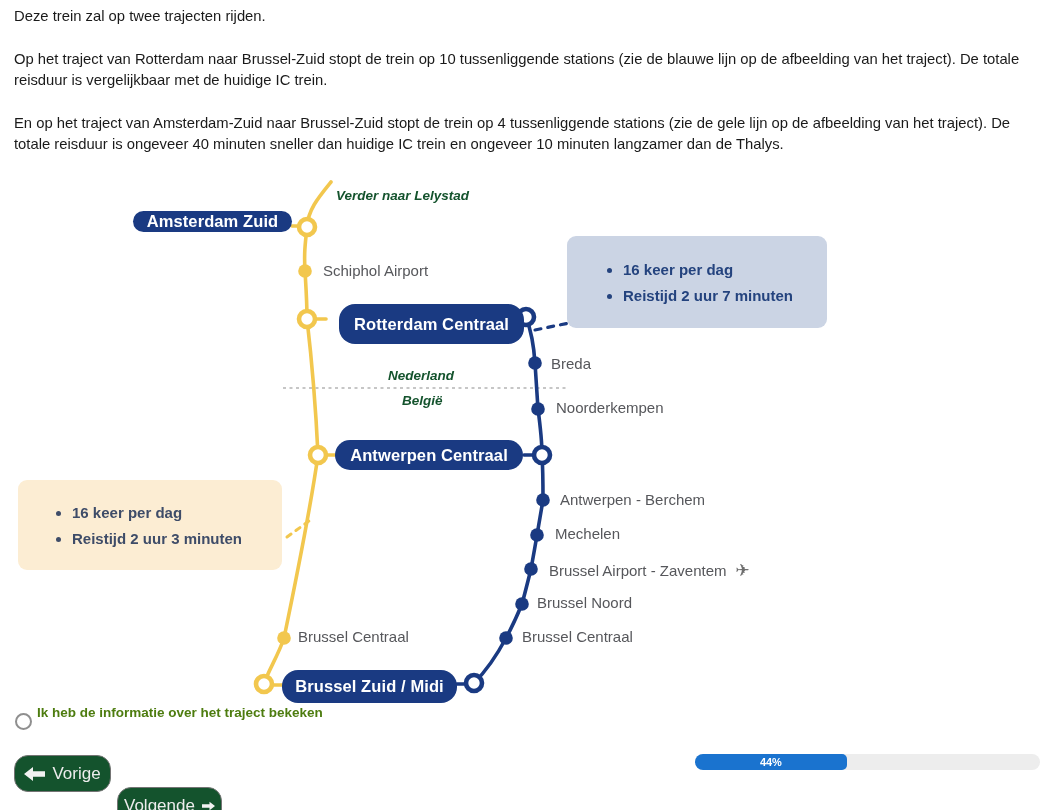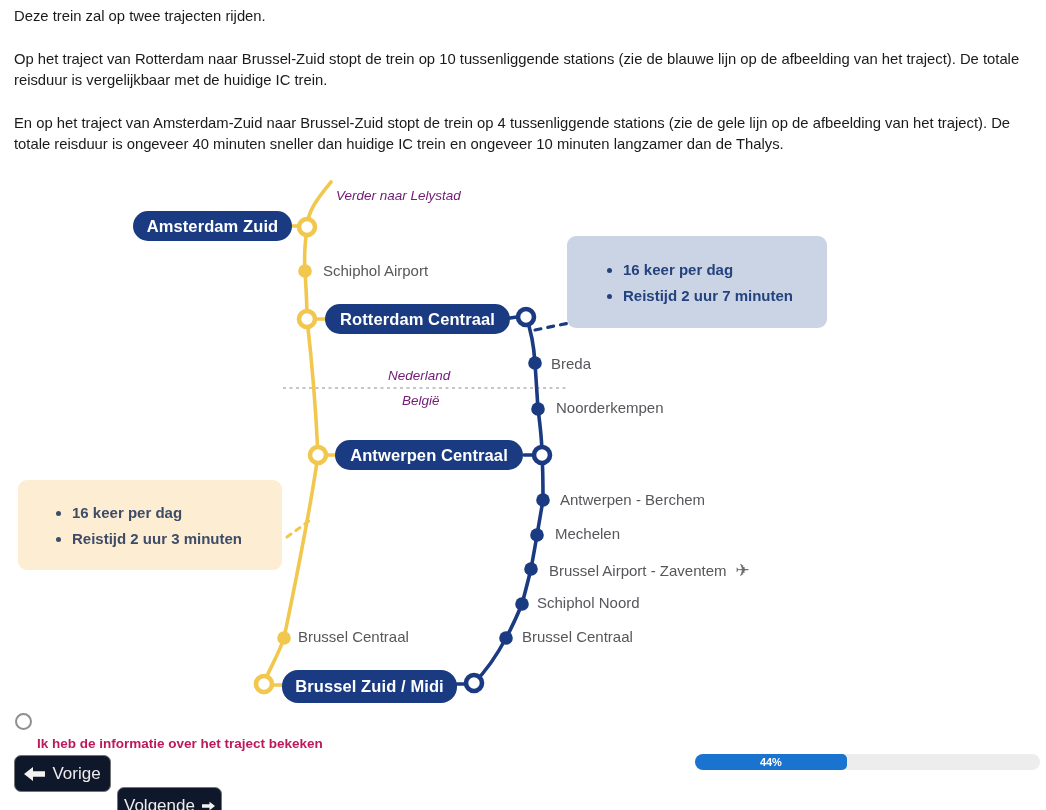--- a/index.html
+++ b/index.html
@@ -10,63 +10,63 @@
   .intro{position:absolute;left:14px;top:6px;width:1014px;color:#1a1a1a;}
   .intro p{margin:0 0 22px 0;font-size:14.8px;line-height:21px;}
 
   
   #route-svg{position:absolute;left:0;top:0;}
 
   
   .pill{position:absolute;background:#1a3a82;color:#fff;font-weight:bold;
         font-size:16.5px;border-radius:16px;display:flex;align-items:center;
         justify-content:center;white-space:nowrap;letter-spacing:.1px;}
-  #pill-amsterdam{left:133px;top:211px;width:159px;height:30px;}
-  #pill-rotterdam{left:325px;top:304px;width:185px;height:30px;}
+  #pill-amsterdam{left:133px;top:211px;width:159px;height:21px;}
+  #pill-rotterdam{left:339px;top:304px;width:185px;height:40px;}
   #pill-antwerpen{left:335px;top:440px;width:188px;height:30px;}
   #pill-brussel{left:282px;top:670px;width:175px;height:33px;}
 
   
   .station{position:absolute;font-size:15px;color:#56575b;white-space:nowrap;}
   #st-schiphol{left:323px;top:262px;}
   #st-breda{left:551px;top:355px;}
   #st-noorderkempen{left:556px;top:399px;}
   #st-berchem{left:560px;top:491px;}
   #st-mechelen{left:555px;top:525px;}
   #st-zaventem{left:549px;top:560px;}
   #st-noord{left:537px;top:594px;}
   #st-bcentraal-blue{left:522px;top:628px;}
   #st-bcentraal-yellow{left:298px;top:628px;}
   .plane{color:#6e6e6e;font-size:17px;margin-left:9px;
          font-family:"DejaVu Sans",sans-serif;}
 
   
-  .note{position:absolute;font-style:italic;font-size:13.5px;color:#701a75;white-space:nowrap;}
+  .note{position:absolute;font-style:italic;font-size:13.5px;color:#14532d;white-space:nowrap;font-weight:bold;}
   #note-lelystad{left:336px;top:188px;}
   #note-nederland{left:388px;top:368px;}
   #note-belgie{left:402px;top:393px;}
 
   
   .callout{position:absolute;border-radius:9px;font-size:15px;font-weight:bold;}
   #callout-blue{left:567px;top:236px;width:260px;height:92px;background:#cbd4e4;color:#24437e;}
   #callout-yellow{left:18px;top:480px;width:264px;height:90px;background:#fcedd3;color:#3e4c68;}
   .callout ul{margin:0;list-style:disc;}
   #callout-blue ul{padding:21px 0 0 56px;}
   #callout-yellow ul{padding:20px 0 0 54px;}
   .callout li{line-height:26px;}
 
   
   .radio-dot{position:absolute;left:15px;top:713px;width:13px;height:13px;
              border:2px solid #8f8f8f;border-radius:50%;background:#fff;cursor:pointer;}
-  .radio-label{position:absolute;left:37px;top:736px;font-size:13.5px;
-               font-weight:700;color:#be185d;cursor:pointer;}
-
-  
-  .nav-btn{position:absolute;top:755px;height:37px;background:#0f172a;
-           border:1px solid #747474;border-radius:7px;color:#ececec;font-size:17px;
+  .radio-label{position:absolute;left:37px;top:705px;font-size:13.5px;
+               font-weight:700;color:#4d7c0f;cursor:pointer;}
+
+  
+  .nav-btn{position:absolute;top:755px;height:37px;background:#14532d;
+           border:1px solid #747474;border-radius:14px;color:#ececec;font-size:17px;
            display:flex;align-items:center;justify-content:center;gap:7px;
            box-sizing:border-box;cursor:pointer;font-family:inherit;}
   #btn-back{left:14px;width:97px;}
   #btn-next{left:117px;width:105px;margin-top:32px;}
   .arrow-svg{display:block;}
 
   
   #progress-track{position:absolute;left:695px;top:754px;width:345px;height:16px;
                   background:#ededed;border-radius:8px;overflow:hidden;}
   #progress-fill{height:100%;background:#1a73cf;border-radius:5px;color:#fff;
@@ -145,21 +145,21 @@
   <div class="pill" id="pill-brussel">Brussel Zuid / Midi</div>
 
   <div class="station" id="st-schiphol">Schiphol Airport</div>
   <div class="station" id="st-breda">Breda</div>
   <div class="station" id="st-noorderkempen">Noorderkempen</div>
   <div class="station" id="st-berchem">Antwerpen - Berchem</div>
   <div class="station" id="st-mechelen">Mechelen</div>
   <div class="station" id="st-zaventem">
     <span>Brussel Airport - Zaventem</span><span class="plane">✈</span>
   </div>
-  <div class="station" id="st-noord">Schiphol Noord</div>
+  <div class="station" id="st-noord">Brussel Noord</div>
   <div class="station" id="st-bcentraal-blue">Brussel Centraal</div>
   <div class="station" id="st-bcentraal-yellow">Brussel Centraal</div>
 
   <div class="note" id="note-lelystad">Verder naar Lelystad</div>
   <div class="note" id="note-nederland">Nederland</div>
   <div class="note" id="note-belgie">België</div>
 
   <div class="callout" id="callout-blue">
     <ul>
       <li>16 keer per dag</li>

